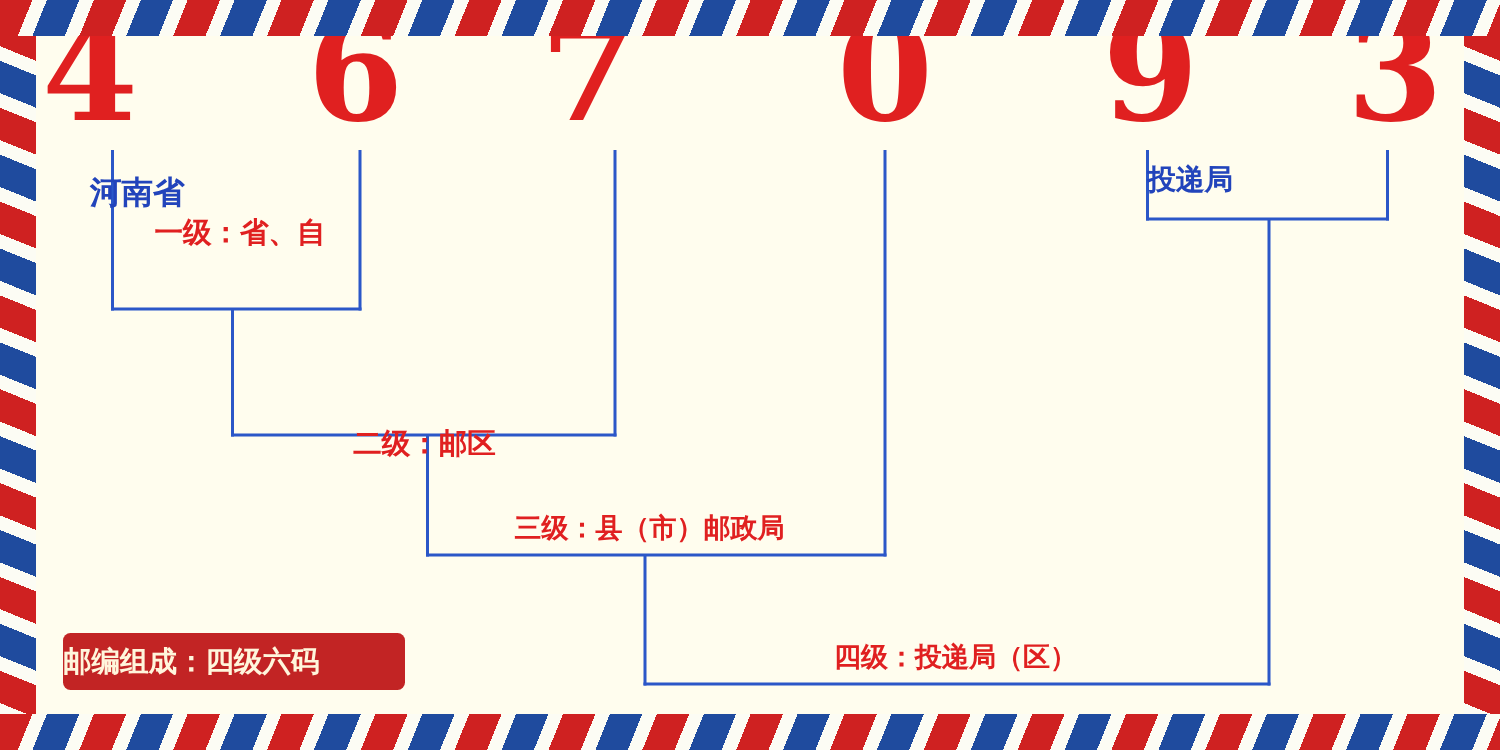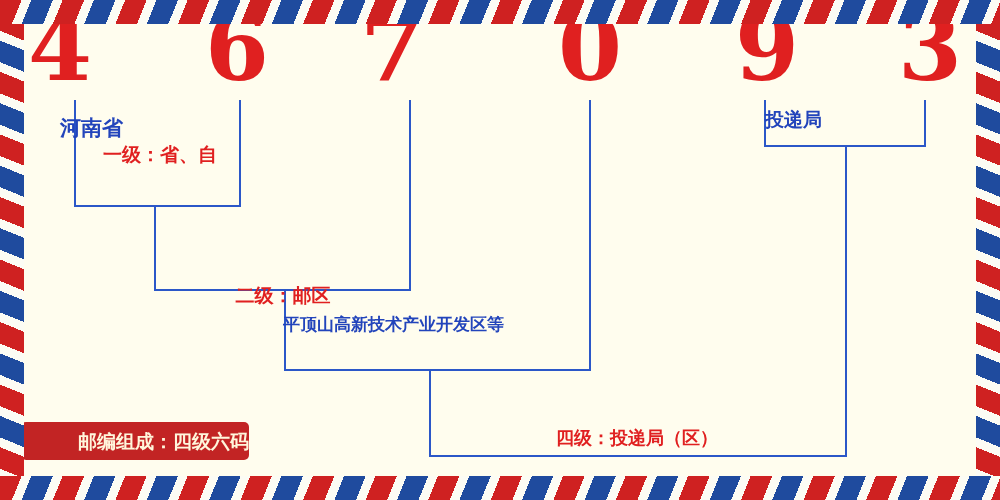--- a/index.html
+++ b/index.html
@@ -44,23 +44,23 @@
   .cn-name{
     position:absolute;text-align:left;font-weight:bold;
     color:var(--label-blue,#2244bb);
   }
   .cn-desc{
     position:absolute;text-align:center;font-weight:bold;
     color:var(--desc-red,#e02020);
     font-family:Liberation Mono, monospace;
   }
   .badge{
-    position:absolute;left:21px;top:422px;width:228px;height:38px;
+    position:absolute;left:42px;top:422px;width:228px;height:38px;
     background:var(--badge-bg,#c22424);color:var(--badge-text,#fff6dc);
-    border-radius:5px;text-align:right;line-height:38px;
+    border-radius:5px;text-align:left;line-height:38px;
     font-size:19px;font-weight:bold;
   }
 </style>
 </head>
 <body>
 
 <div class="stage">
 
   <div class="border-left"></div>
   <div class="border-right"></div>
@@ -92,21 +92,21 @@
 
   <div class="vline" style="left:429px;top:370px;height:87px;"></div>
   <div class="hline" style="left:429px;top:455px;width:418px;"></div>
   <div class="vline" style="left:845px;top:146px;height:311px;"></div>
 
   <div class="cn-name" style="left:60px;top:114px;width:200px;font-size:21px;">河南省</div>
   <div class="cn-desc" style="left:60px;top:142px;width:200px;font-size:19px;">一级：省、自</div>
 
   <div class="cn-desc" style="left:183px;top:257px;width:200px;font-size:19px;margin-top:26px;">二级：邮区</div>
 
-  <div class="cn-name" style="left:283px;top:313px;width:300px;font-size:17px;">平顶山高新技术产业开发区等</div>
+  <div class="cn-desc" style="left:283px;top:340px;width:300px;font-size:18px;">三级：县（市）邮政局</div>
 
   <div class="cn-desc" style="left:487px;top:426px;width:300px;font-size:18px;">四级：投递局（区）</div>
 
   <div class="cn-name" style="left:765px;top:107px;width:162px;font-size:19px;">投递局</div>
 
   <div class="badge">邮编组成：四级六码</div>
 
 </div>
 
 </body></html>

